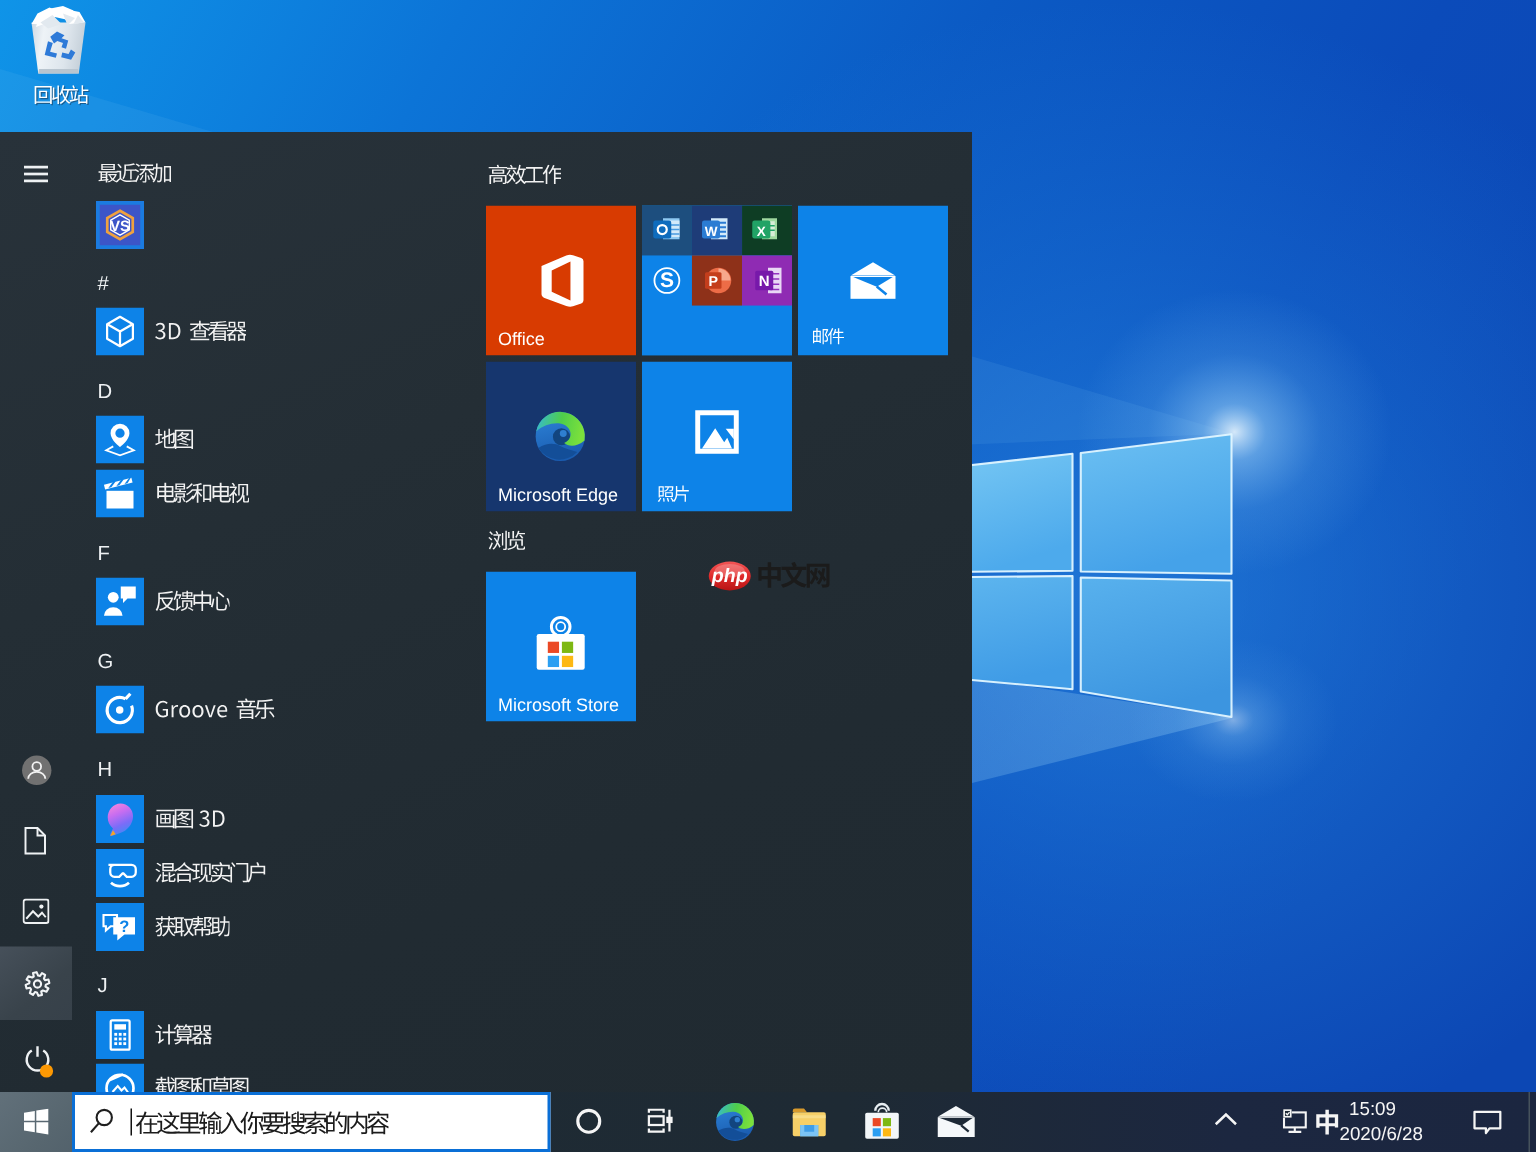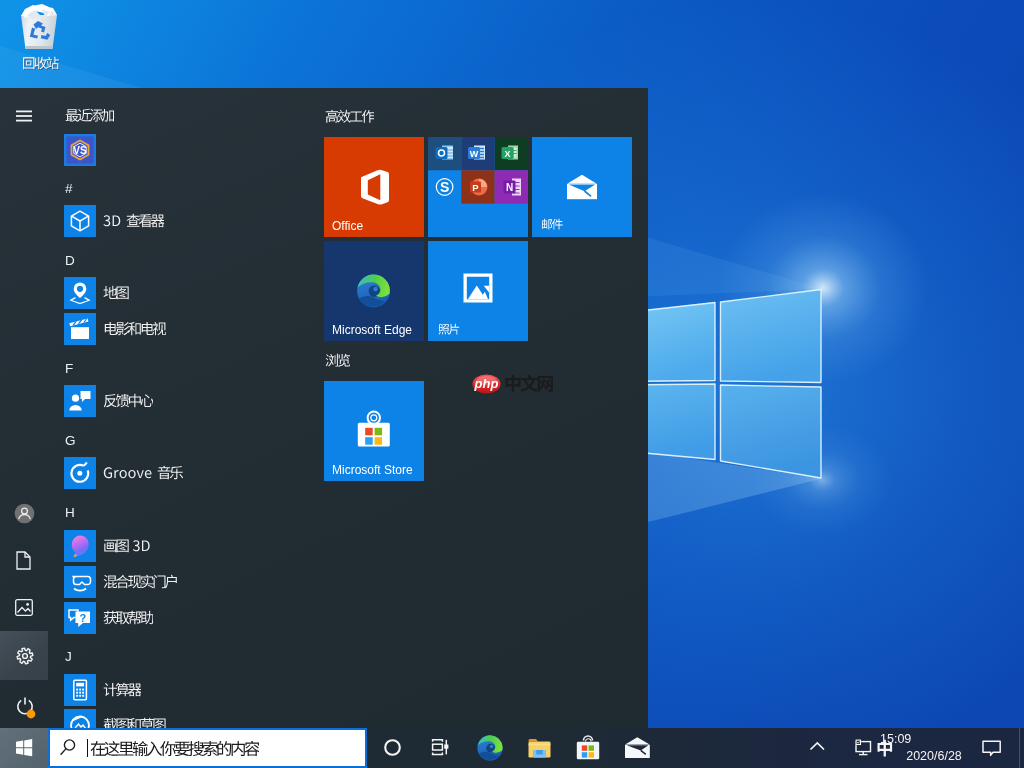--- a/index.html
+++ b/index.html
@@ -466,18 +466,18 @@
 <rect x="1" y="2.6" width="14.5" height="10" fill="none" stroke="#f5f5f5" stroke-width="1.4"></rect>
 <line x1="8.2" y1="13" x2="8.2" y2="15" stroke="#f5f5f5" stroke-width="1.4"></line>
 <line x1="4" y1="15.6" x2="12.5" y2="15.6" stroke="#f5f5f5" stroke-width="1.4"></line>
 <rect x="0.4" y="0.4" width="5.8" height="5.8" fill="#1d2936"></rect>
 <rect x="1.1" y="1.1" width="4.4" height="4.4" fill="none" stroke="#f5f5f5" stroke-width="1.1"></rect>
 <path d="M2.2,3.2 l1,1 1.5,-1.8" fill="none" stroke="#f5f5f5" stroke-width="0.9"></path>
 </svg>
     <svg class="L" style="left:875px;top:739.2px" width="19.6" height="19.7">
       <path transform="translate(1,15.8)" d="M7.6 -15.0V-11.9H1.5V-3.0H3.7V-3.9H7.6V1.6H9.9V-3.9H13.9V-3.1H16.1V-11.9H9.9V-15.0ZM3.7 -6.0V-9.8H7.6V-6.0ZM13.9 -6.0H9.9V-9.8H13.9Z" fill="#f5f5f5"></path>
     </svg>
-    <div class="abs" style="left:880px;top:732px;width:70px;height:13px;color:#f5f5f5;font-size:12.5px;text-align:left">15:09</div>
-    <div class="abs" style="left:893px;top:749px;width:82px;height:13px;color:#f5f5f5;font-size:12.5px;text-align:center">2020/6/28</div>
+    <div class="abs" style="left:880px;top:732px;width:70px;height:13px;color:#f5f5f5;font-size:12.5px;text-align:center">15:09</div>
+    <div class="abs" style="left:893px;top:749px;width:82px;height:13px;color:#f5f5f5;font-size:12.5px;">2020/6/28</div>
     <svg class="abs" style="left:982px;top:740px" width="20" height="17">
 <path d="M1,1.2 h17.2 v11 h-7.2 l-2.4,3.2 v-3.2 H1 z" fill="none" stroke="#f5f5f5" stroke-width="1.5" stroke-linejoin="round"></path>
 </svg>
     <div class="abs" style="left:1019px;top:728px;width:1px;height:40px;background:#46525c"></div>
   </div>
 </body></html>

